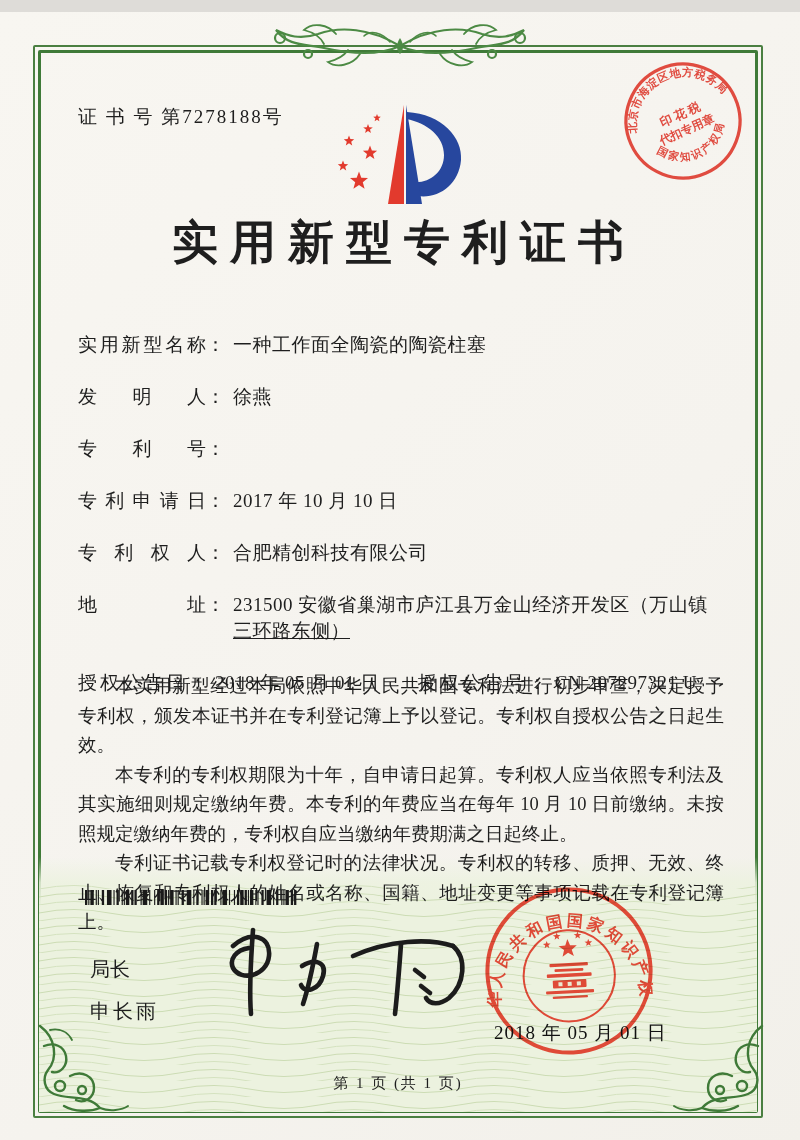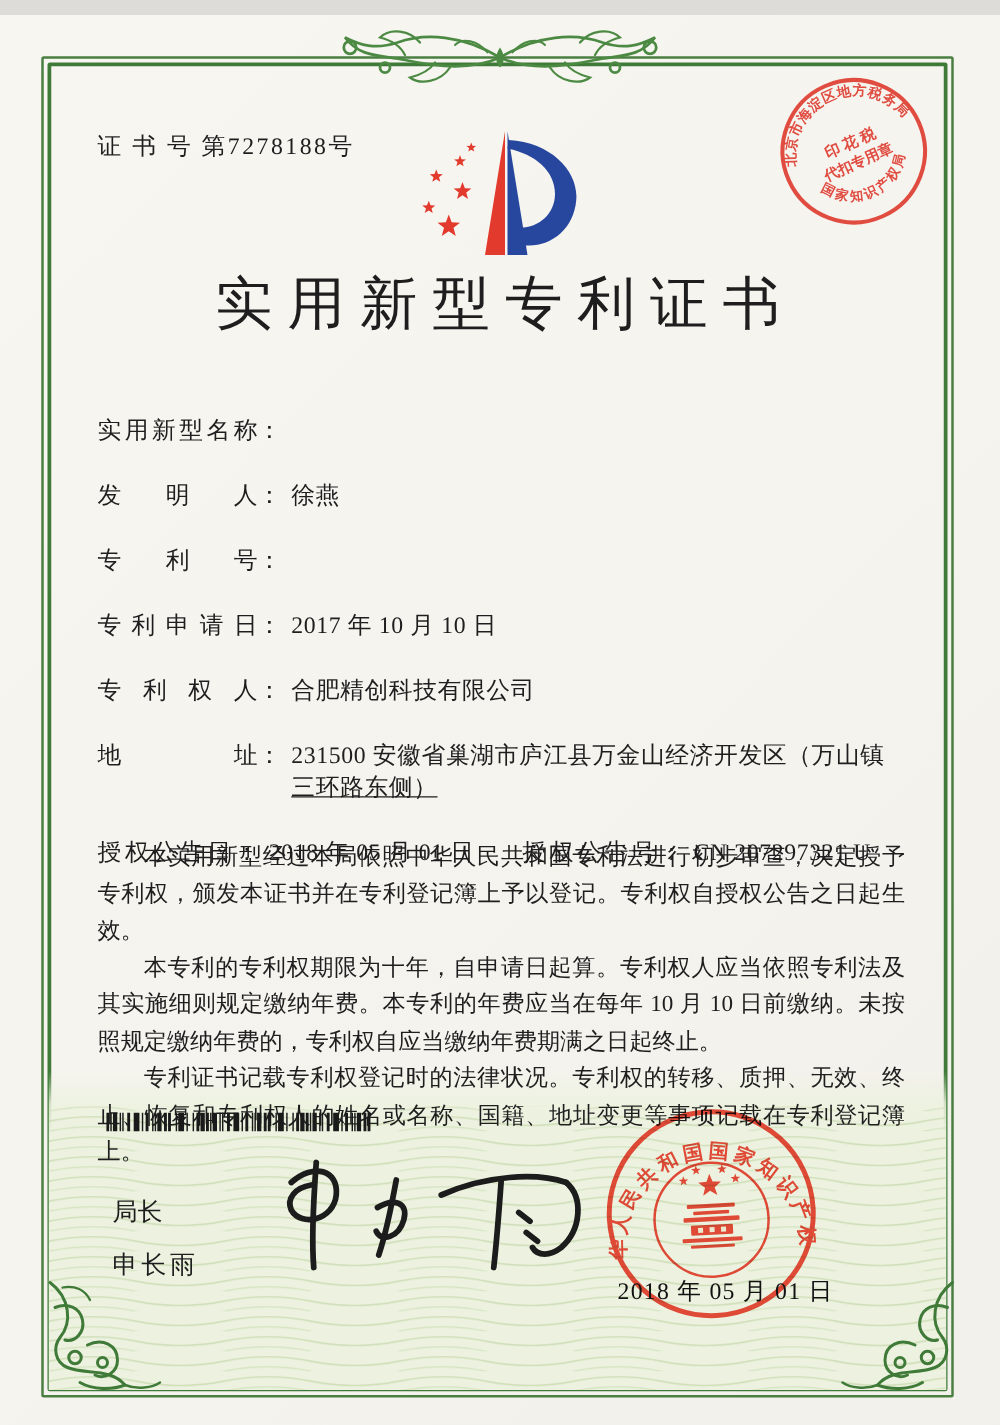--- a/index.html
+++ b/index.html
@@ -9,21 +9,21 @@
         overflow:hidden;color:#1e1e1e;}
   .frame{position:absolute;left:33px;top:33px;right:37px;bottom:34px;
          border:2px solid #4a7f41;border-radius:2px;}
   .frame-inner{position:absolute;inset:3px;border:3px solid #3f7a38;border-radius:2px;}
   .band{position:absolute;left:39px;right:43px;top:845px;bottom:40px;
         background:linear-gradient(180deg,rgba(236,242,223,0) 0%,rgba(236,242,223,.85) 10%,#ecf2df 20%);}
   .band svg{position:absolute;inset:0;width:100%;height:100%;}
   .cert-no{position:absolute;left:78px;top:92px;font-size:19px;letter-spacing:2px;}
   .logo{position:absolute;left:330px;top:90px;width:146px;height:126px;}
   .title{position:absolute;left:33px;width:730px;top:200px;text-align:center;
-         font-size:46px;font-weight:normal;letter-spacing:12px;text-indent:12px;}
+         font-size:46px;font-weight:bold;letter-spacing:12px;text-indent:12px;}
   .fields{position:absolute;left:78px;top:320px;width:648px;font-size:19px;line-height:26px;}
   .frow{display:flex;margin-bottom:26px;}
   .flabel{display:inline-block;width:128px;text-align:justify;text-align-last:justify;flex:none;}
   .fcolon{flex:none;margin-right:8px;}
   .fvalue{letter-spacing:.5px;}
   .frow-double{display:flex;margin-bottom:0;}
   .frow-double .pair{display:flex;}
   .frow-double .pair.right{margin-left:38px;}
   .pair .plabel{letter-spacing:3px;}
   .addr2{margin-top:2px;text-decoration:underline;}
@@ -133,20 +133,21 @@
         <polygon points="29.0,69.5 31.3,75.8 38.0,76.1 32.8,80.2 34.6,86.7 29.0,83.0 23.4,86.7 25.2,80.2 20.0,76.1 26.7,75.8"></polygon>
       </g>
   </svg>
 
   <div class="title">实用新型专利证书</div>
 
   <div class="fields">
     <div class="frow">
       <span class="flabel">实用新型名称</span>
         <span class="fcolon">：</span>
+      <span class="fvalue">一种工作面全陶瓷的陶瓷柱塞</span>
     </div>
     <div class="frow">
       <span class="flabel">发明人</span>
         <span class="fcolon">：</span>
       <span class="fvalue">徐燕</span>
     </div>
     <div class="frow">
       <span class="flabel">专利号</span>
         <span class="fcolon">：</span>
     </div>
@@ -290,14 +291,15 @@
       <rect x="96" y="123.5" width="5" height="5" fill="#fdf5ee"></rect>
       <rect x="107.5" y="123.5" width="5" height="5" fill="#fdf5ee"></rect>
       <rect x="119" y="123.5" width="5" height="5" fill="#fdf5ee"></rect>
       <rect x="80" y="134" width="60" height="4" rx="1"></rect>
       <rect x="88" y="141" width="44" height="3" rx="1"></rect>
     </g>
   </svg>
 
   <div class="seal-date">2018 年 05 月 01 日</div>
 
+  <div class="footer">第 1 页 (共 1 页)</div>
 
 </div>
 
 </body></html>

